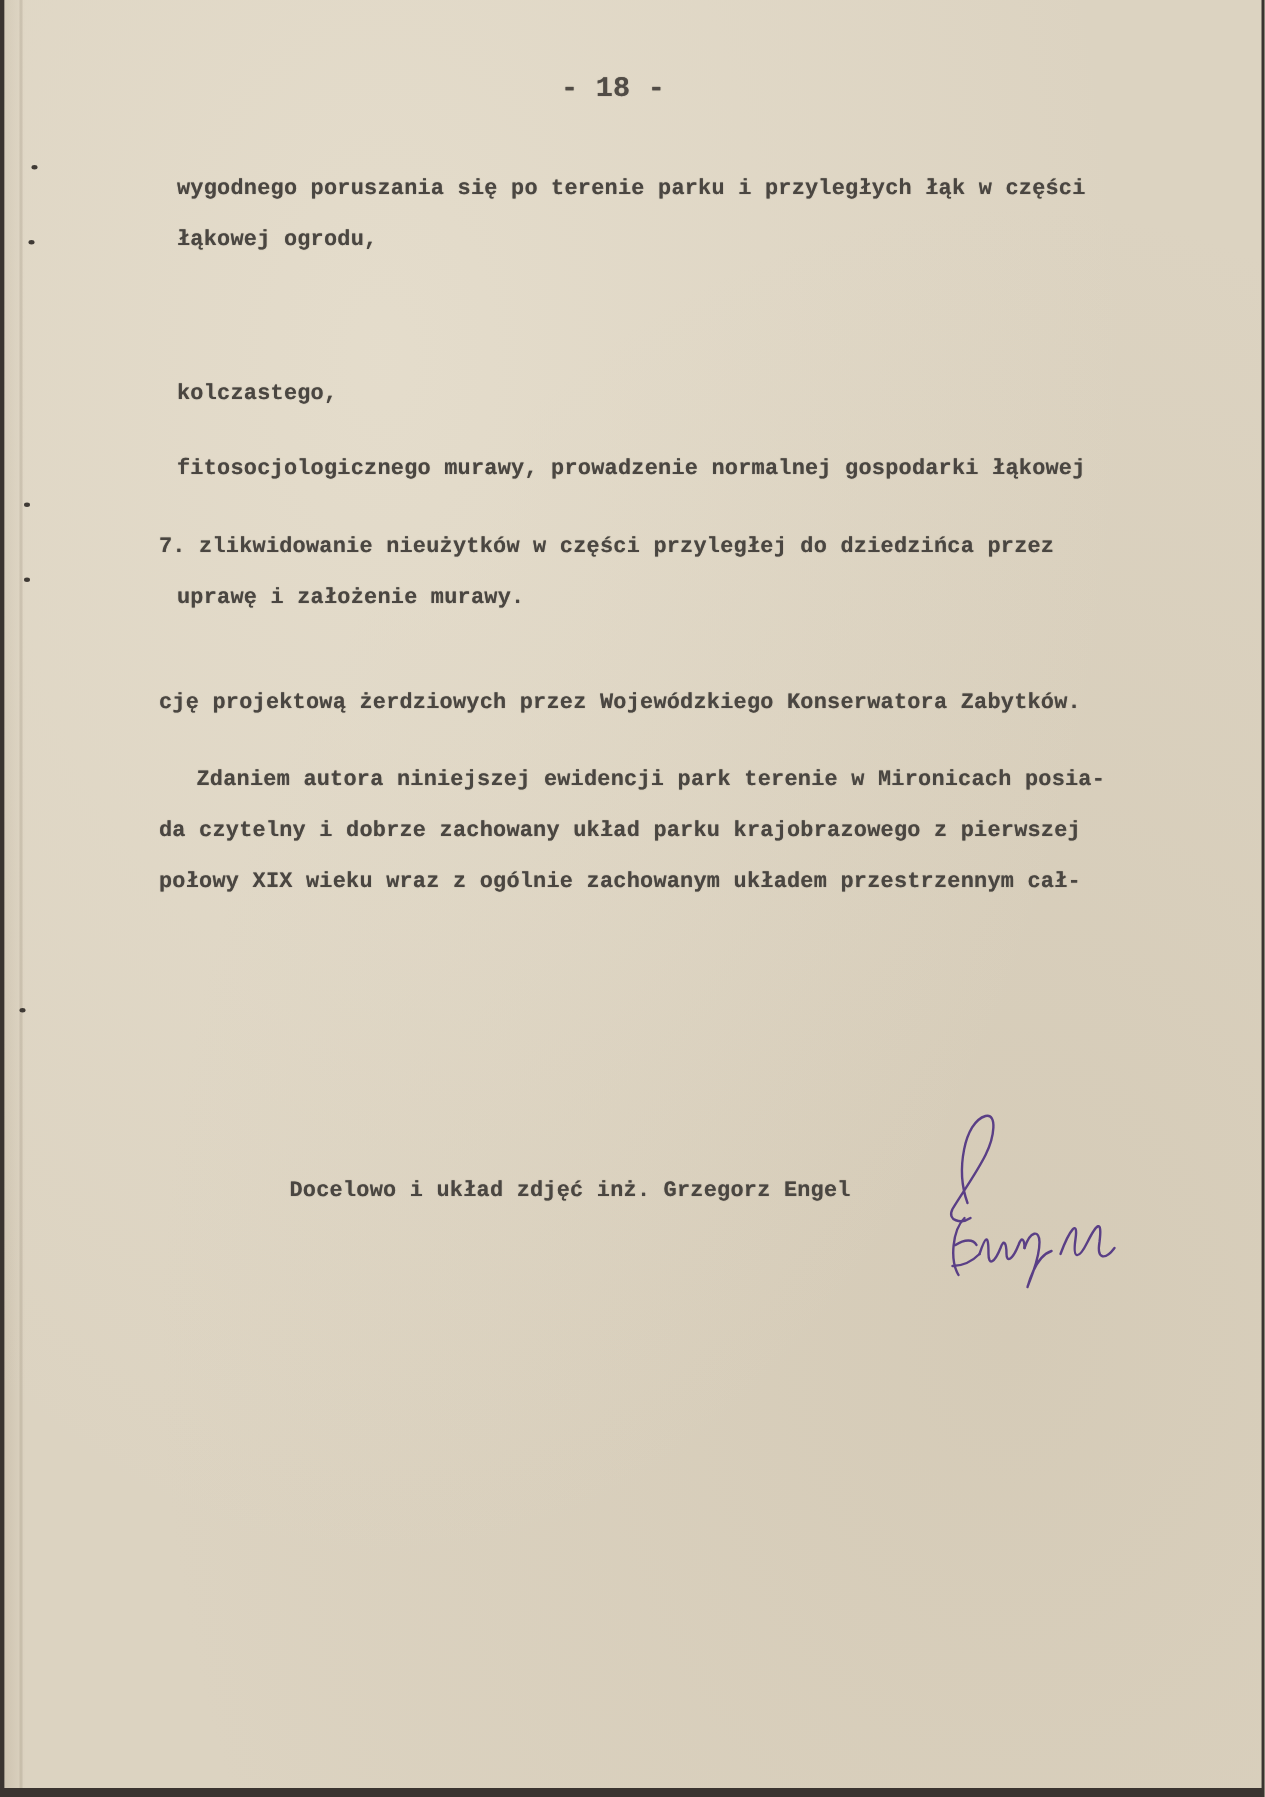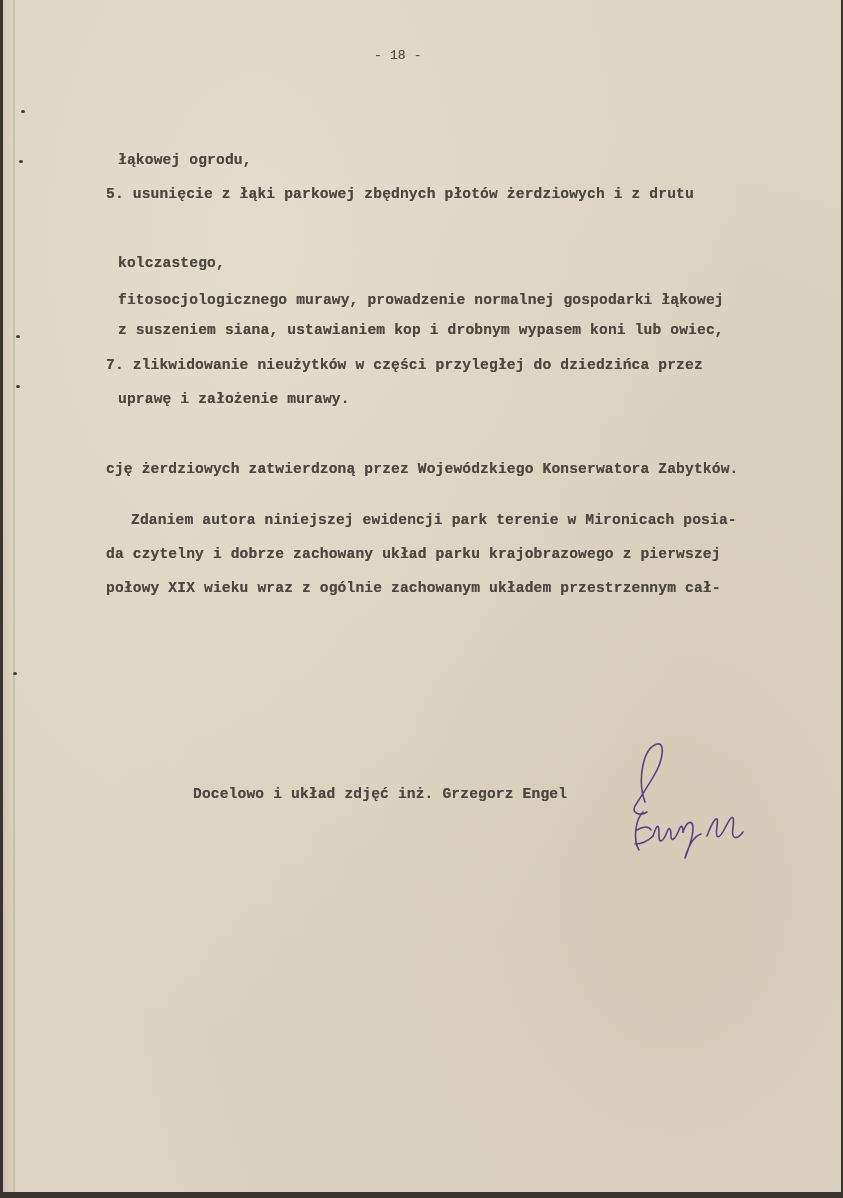--- a/index.html
+++ b/index.html
@@ -24,45 +24,44 @@
     background: #3f3a35;
   }
   .tw {
     position: absolute; margin: 0; white-space: pre;
     font-family: "Liberation Mono", "DejaVu Sans Mono", monospace;
     font-size: 14.6px; font-weight: bold;
     color: #4a4641;
     letter-spacing: 0.15px;
     text-shadow: 0 0 0.6px rgba(60,55,50,0.6);
   }
-  .pagenum { left: 371px; top: 48px; font-weight: normal; font-size: 13px; color: #514c46; }
+  .pagenum { left: 371px; top: 48px; font-weight: bold; font-size: 19px; color: #514c46; }
   .signature { position: absolute; left: 620px; top: 740px; width: 160px; height: 130px; }
 </style>
 </head>
 <body>
 
 <div class="page">
   <div class="fold"></div>
 
   <span class="punch" style="left:18px;top:110px;"></span>
   <span class="punch" style="left:16px;top:160px;"></span>
   <span class="punch" style="left:13px;top:335px;"></span>
   <span class="punch" style="left:13px;top:385px;"></span>
   <span class="punch" style="left:10px;top:672px;"></span>
 
   <p class="tw pagenum">- 18 -</p>
 
+  <p class="tw" style="left:115px;top:118px;">wygodnego poruszania się po terenie parku i przyległych łąk w części</p>
   <p class="tw" style="left:115px;top:152px;">łąkowej ogrodu,</p>
-  <p class="tw" style="left:103px;top:186px;">5. usunięcie z łąki parkowej zbędnych płotów żerdziowych i z drutu</p>
   <p class="tw" style="left:115px;top:220px;margin-top:35px;">kolczastego,</p>
-  <p class="tw" style="left:115px;top:292px;">fitosocjologicznego murawy, prowadzenie normalnej gospodarki łąkowej</p>
-  <p class="tw" style="left:115px;top:322px;">z suszeniem siana, ustawianiem kop i drobnym wypasem koni lub owiec,</p>
+  <p class="tw" style="left:115px;top:305px;">fitosocjologicznego murawy, prowadzenie normalnej gospodarki łąkowej</p>
   <p class="tw" style="left:103px;top:357px;">7. zlikwidowanie nieużytków w części przyległej do dziedzińca przez</p>
   <p class="tw" style="left:115px;top:391px;">uprawę i założenie murawy.</p>
-  <p class="tw" style="left:103px;top:461px;">cję żerdziowych zatwierdzoną przez Wojewódzkiego Konserwatora Zabytków.</p>
+  <p class="tw" style="left:103px;top:461px;">cję projektową żerdziowych przez Wojewódzkiego Konserwatora Zabytków.</p>
   <p class="tw" style="left:128px;top:512px;">Zdaniem autora niniejszej ewidencji park terenie w Mironicach posia-</p>
   <p class="tw" style="left:103px;top:546px;">da czytelny i dobrze zachowany układ parku krajobrazowego z pierwszej</p>
   <p class="tw" style="left:103px;top:580px;">połowy XIX wieku wraz z ogólnie zachowanym układem przestrzennym cał-</p>
 
   <p class="tw" style="left:190px;top:786px;">Docelowo i układ zdjęć inż. Grzegorz Engel</p>
 
   <svg class="signature" viewBox="0 0 160 130">
     <g fill="none" stroke="#5a3f86" stroke-width="1.6" stroke-linecap="round" stroke-linejoin="round">
       <path d="M22 62 C 14 40, 20 8, 34 4 C 42 2, 40 18, 34 30 C 28 42, 18 56, 12 66 C 8 74, 18 76, 24 72"></path>
       <path d="M20 72 C 12 80, 10 100, 16 110 M14 90 C 20 86, 26 86, 28 90 M12 104 C 20 104, 26 100, 30 96"></path>

